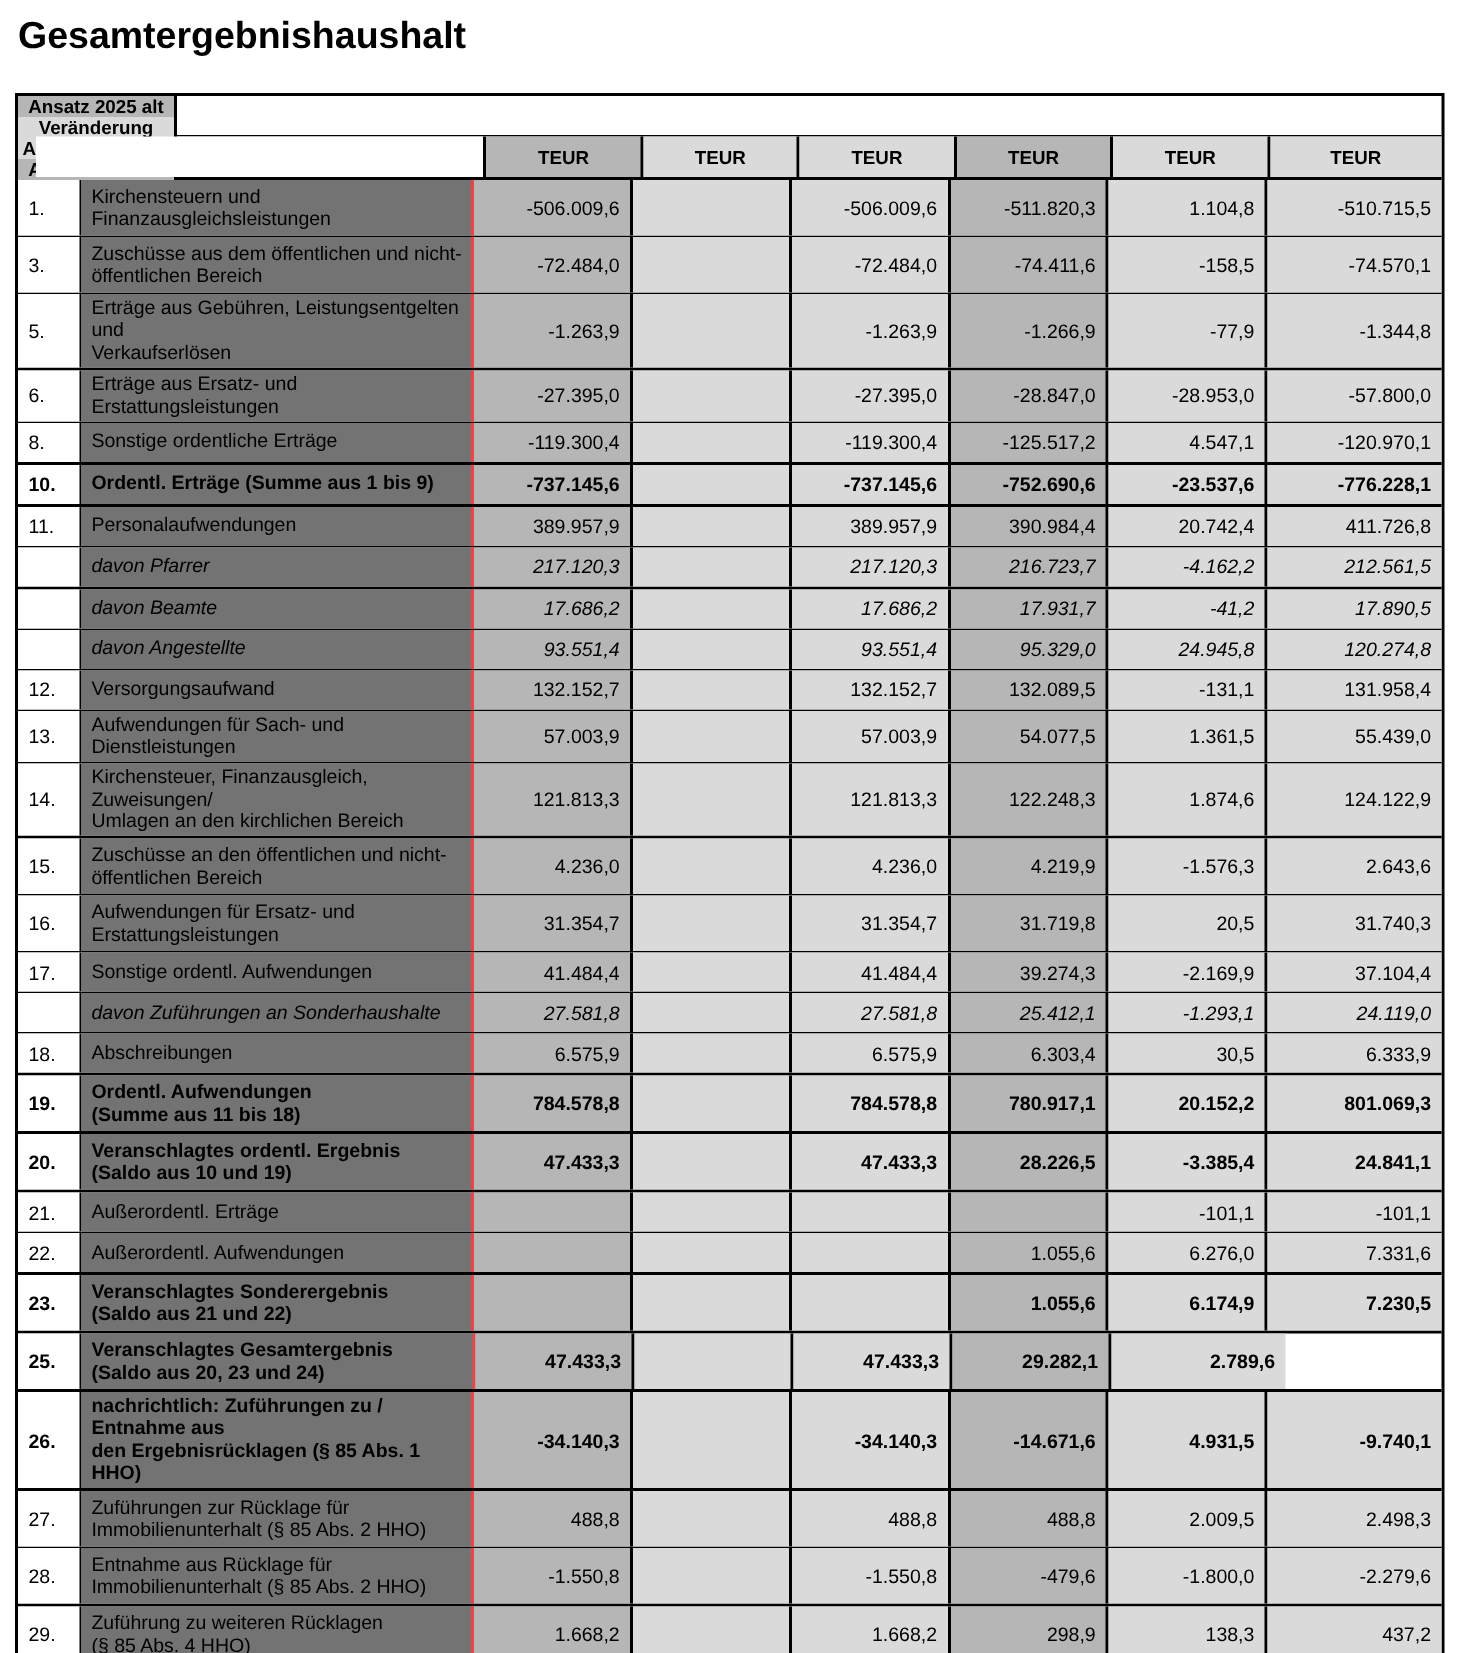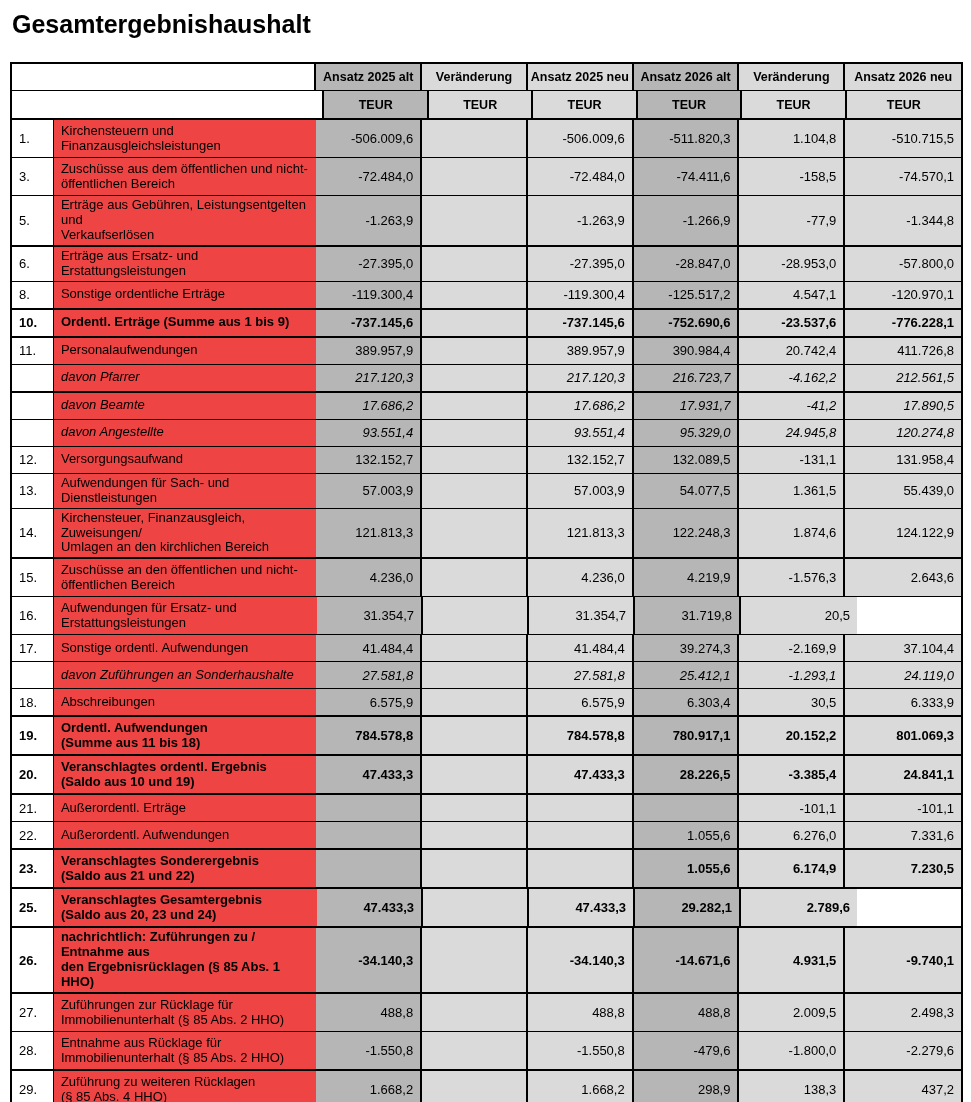--- a/index.html
+++ b/index.html
@@ -9,33 +9,33 @@
   }
   .title{
     position:absolute;left:12px;top:10px;margin:0;
     font-size:25px;font-weight:bold;letter-spacing:0px;
   }
   .table{
     position:absolute;left:10px;top:62px;width:949px;
     border:2px solid #000;background:#fff;
   }
   .hrow,.row{display:flex;align-items:stretch;border-top:1px solid #000;}
-  .hrow:first-child{border-top:none;}
+  .hrow:first-child{border-top:none;flex-direction:column;}
   .body-start{border-top-width:2px;}
   .thick-top{border-top-width:2px;}
   .hrow1{height:26px;}
   .hrow2{height:27px;padding-left:12px;}
   .row.short{min-height:26px;}
   .row.tall{min-height:37px;}
   .cell{box-sizing:border-box;display:flex;align-items:center;}
   .h-left{width:305px;background:#fff;border-right:2px solid #000;}
   .h-col{width:106px;justify-content:center;font-weight:bold;font-size:12.5px;border-right:2px solid #000;text-align:center;}
   .h-col:last-child{border-right:none;width:116px;}
   .c-num{width:42px;padding:2px 2px 2px 7px;font-size:13px;border-right:1px solid #000;background:#fff;}
-  .c-label{width:263px;padding:2px 4px 2px 7px;font-size:13px;line-height:1.15;border-right:2px solid #ef4444;background:#ef4444;white-space:pre-line;}
+  .c-label{width:263px;padding:2px 4px 2px 7px;font-size:13px;line-height:1.15;border-right:2px solid #ef4444;background:#737373;white-space:pre-line;}
   .c-val{width:106px;padding:2px 7px 2px 2px;font-size:13px;justify-content:flex-end;text-align:right;border-right:2px solid #000;}
   .c-val:last-child{border-right:none;width:116px;}
   .shade-dark{background:#b6b6b6;}
   .shade-light{background:#dadada;}
   .bold{font-weight:bold;}
   .italic{font-style:italic;justify-content:flex-end;}
 </style>
 </head>
 <body>
 
@@ -209,20 +209,21 @@
       </div>
       <div class="row tall">
         <div class="cell c-num">16.</div>
         <div class="cell c-label">Aufwendungen für Ersatz- und
 Erstattungsleistungen</div>
         <div class="cell c-val shade-dark">31.354,7</div>
         <div class="cell c-val shade-light"></div>
         <div class="cell c-val shade-light">31.354,7</div>
         <div class="cell c-val shade-dark">31.719,8</div>
         <div class="cell c-val shade-light">20,5</div>
+        <div class="cell c-val shade-light">31.740,3</div>
       </div>
       <div class="row short">
         <div class="cell c-num">17.</div>
         <div class="cell c-label">Sonstige ordentl. Aufwendungen</div>
         <div class="cell c-val shade-dark">41.484,4</div>
         <div class="cell c-val shade-light"></div>
         <div class="cell c-val shade-light">41.484,4</div>
         <div class="cell c-val shade-dark">39.274,3</div>
         <div class="cell c-val shade-light">-2.169,9</div>
         <div class="cell c-val shade-light">37.104,4</div>

